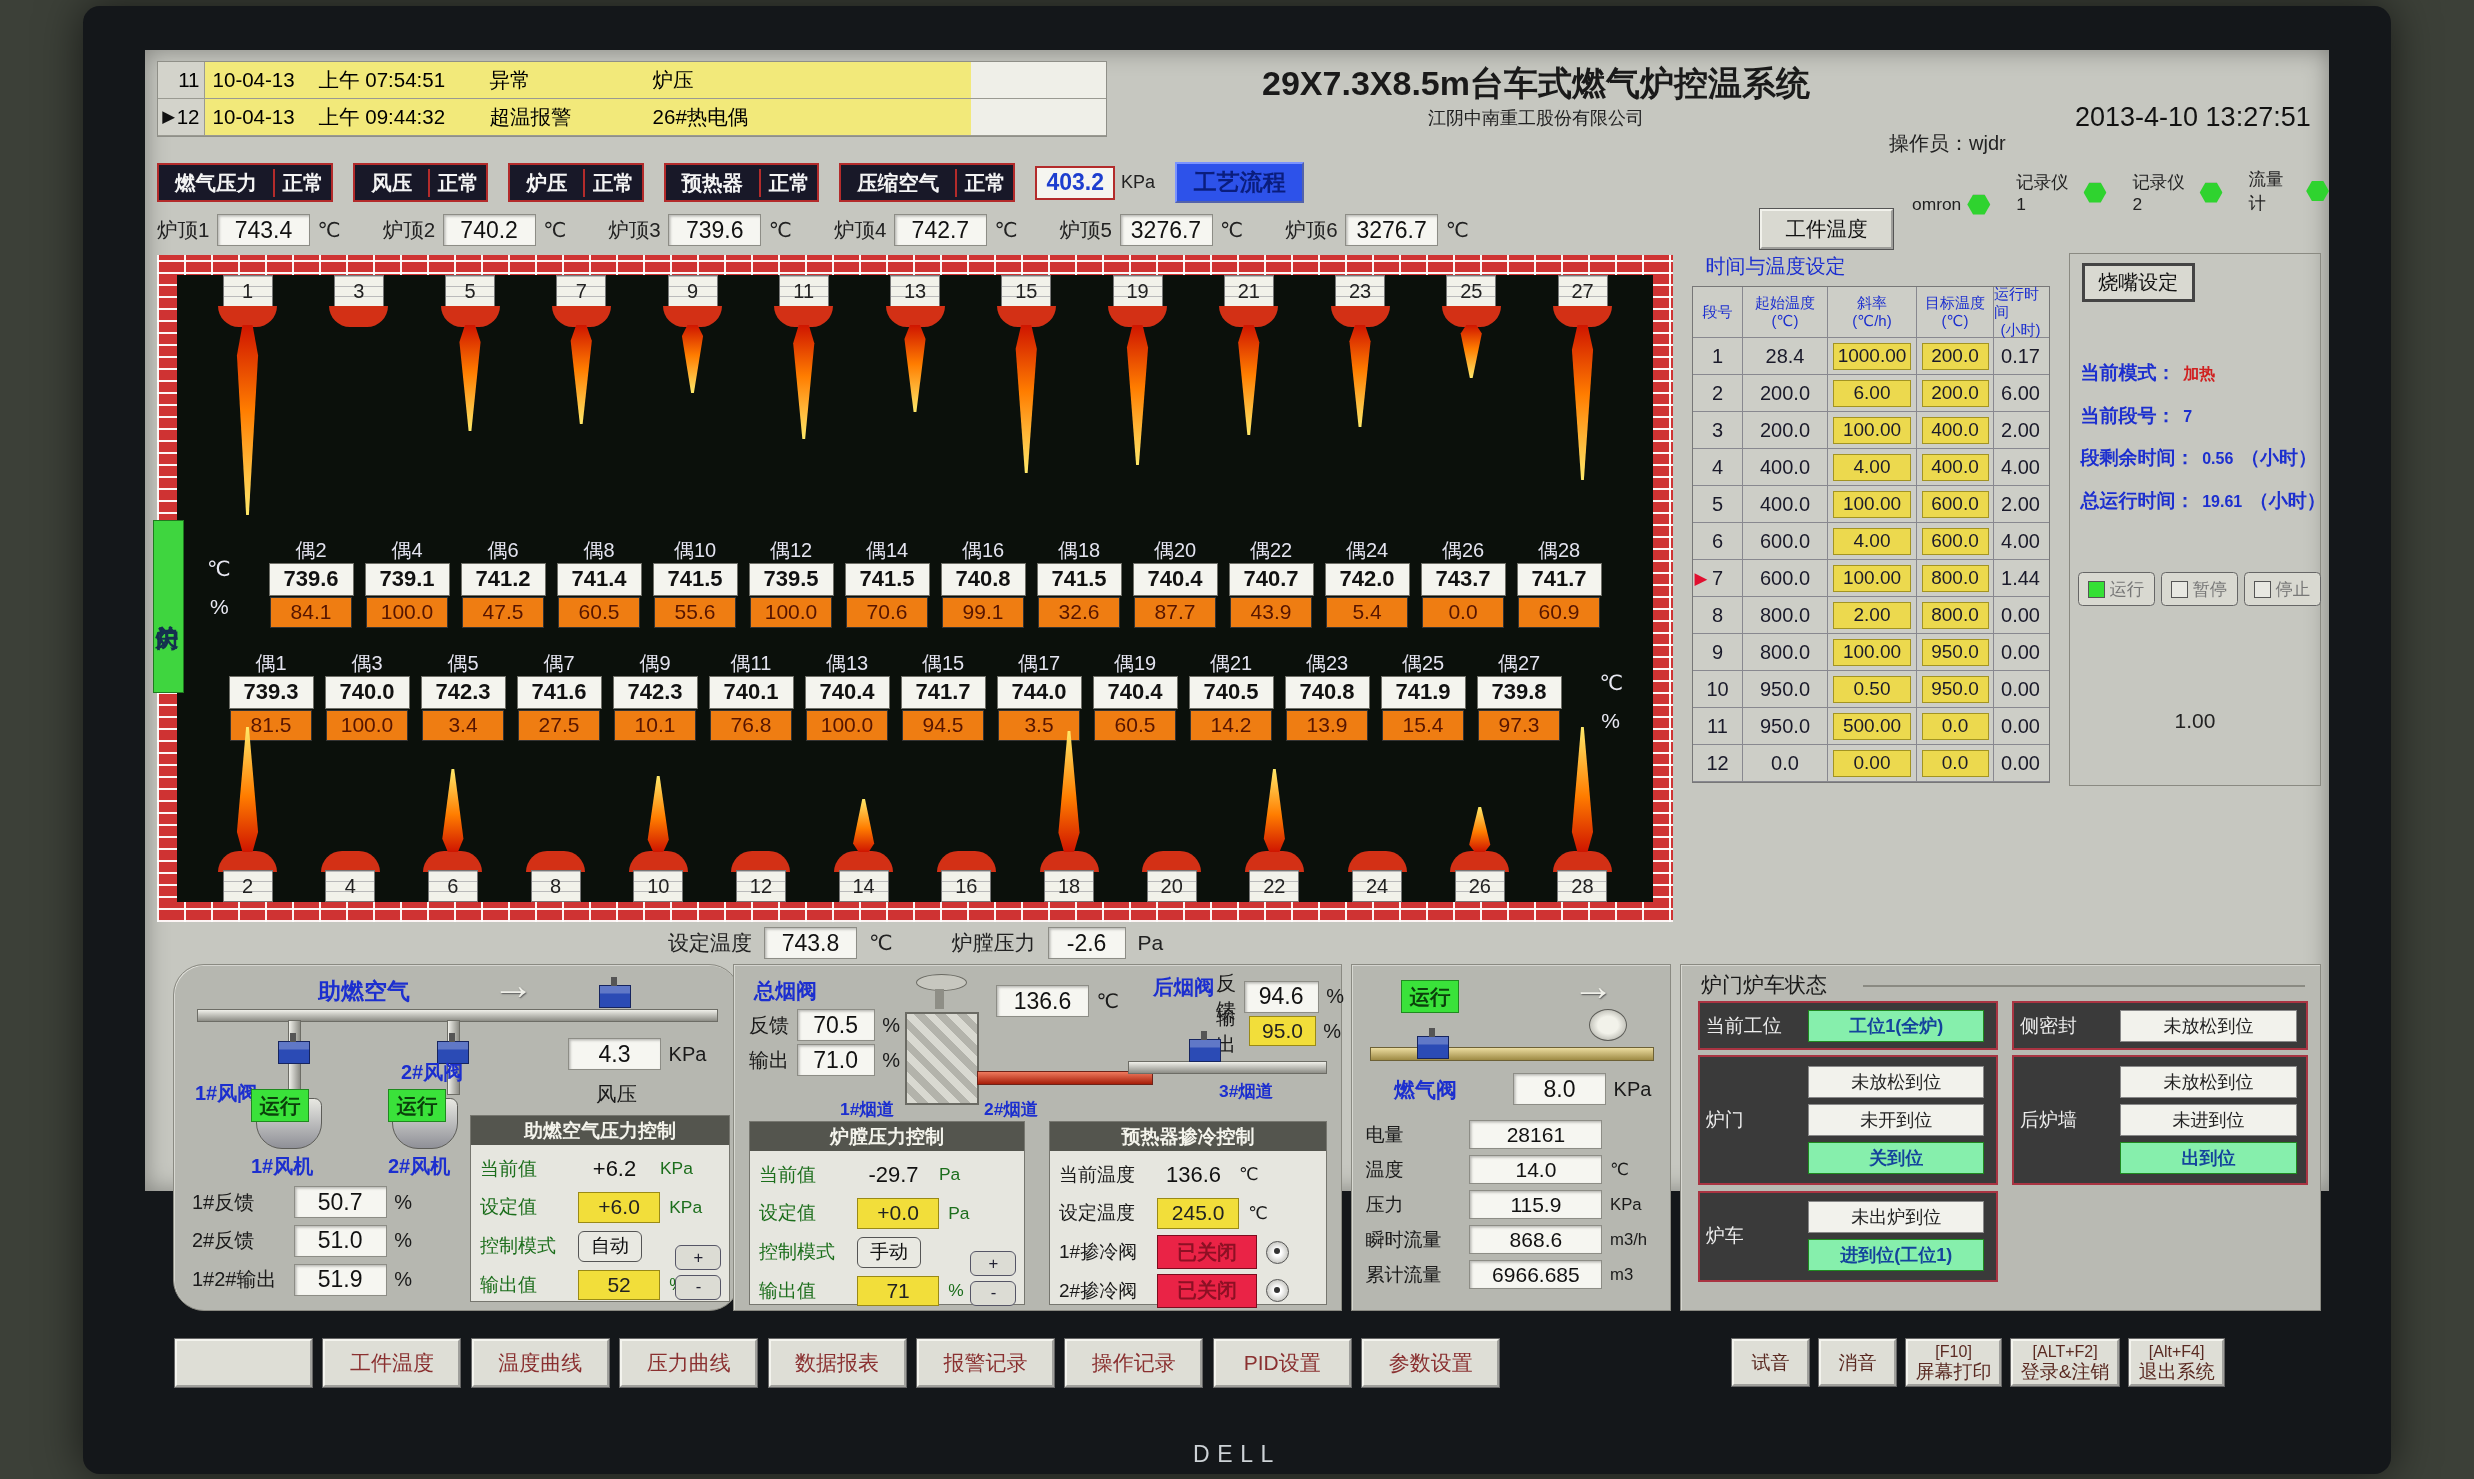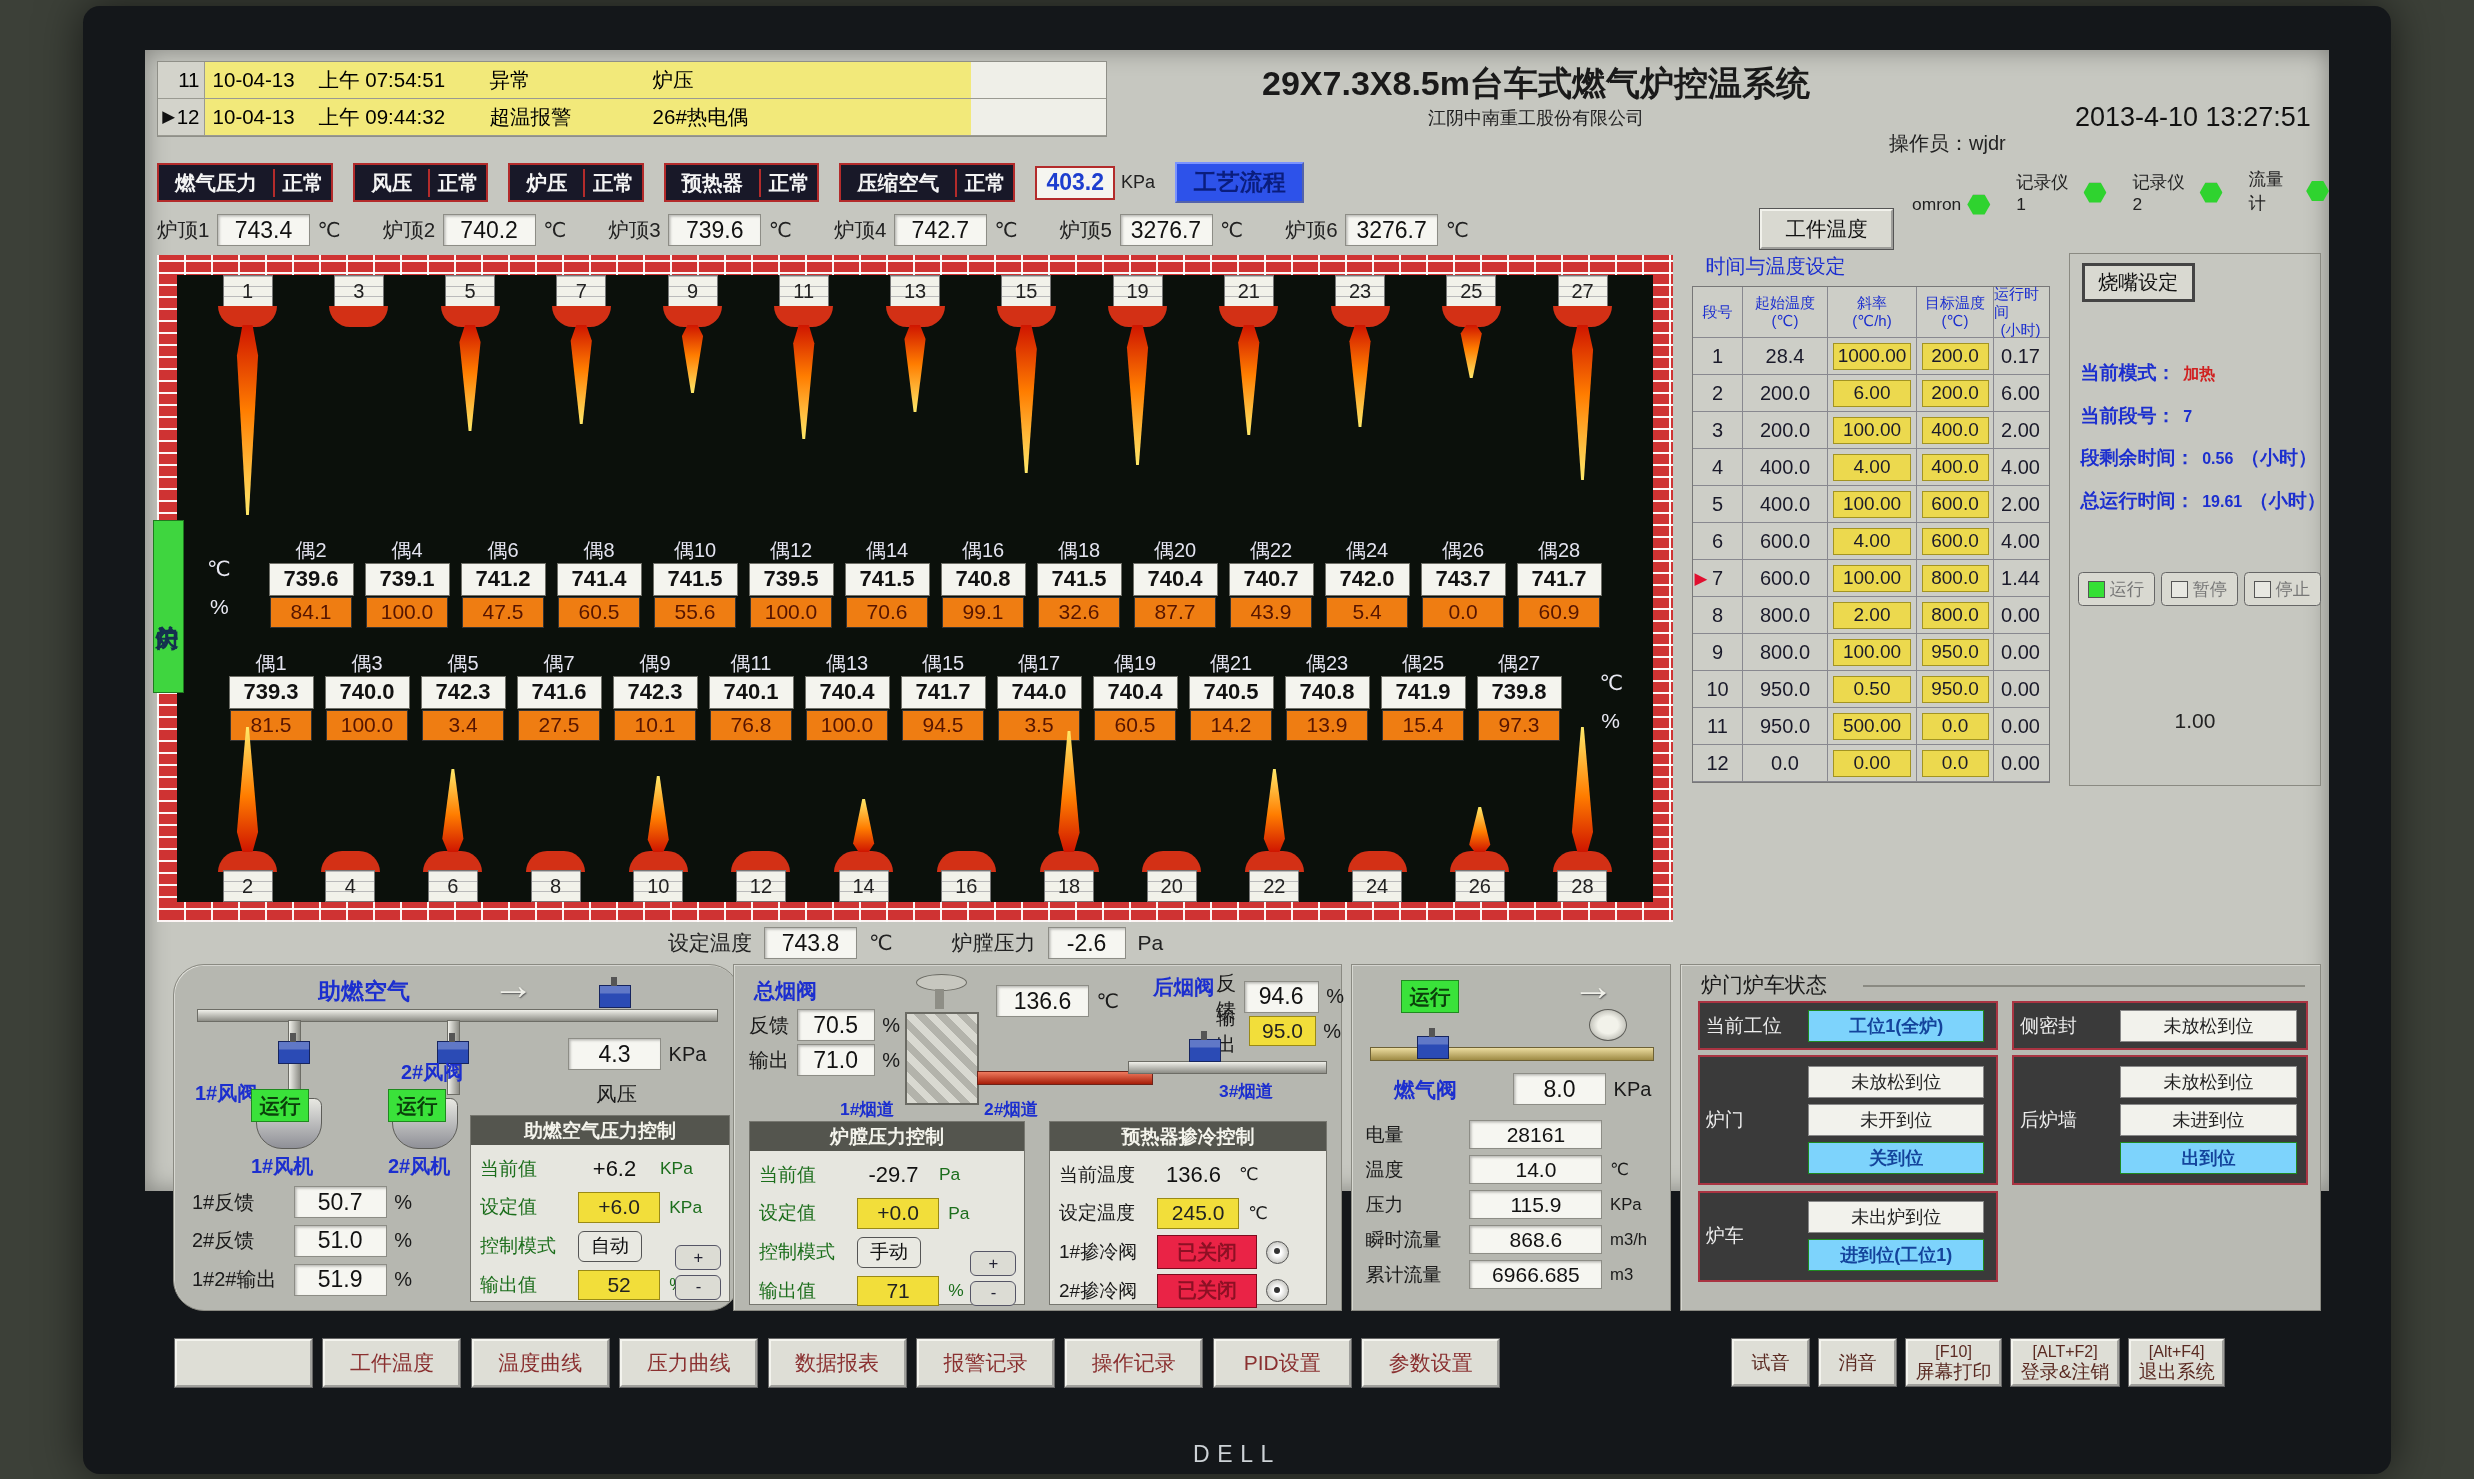--- a/index.html
+++ b/index.html
@@ -164,21 +164,21 @@
   .d-line{position:absolute;left:182px;top:20px;right:15px;height:1.5px;background:#8a8a82;}
   .d-col{position:absolute;top:36px;display:flex;flex-direction:column;gap:5.3px;}
   .d-col1{left:16.7px;width:300px;}
   .d-col2{left:331px;width:296px;}
   .d-group{background:#3a3a3a;border:2.3px solid #a93442;display:flex;align-items:center;
     padding:4.5px 6px;box-sizing:border-box;}
   .d-lb{width:97px;color:#ececec;font-size:19px;}
   .d-items{flex:1;display:flex;flex-direction:column;gap:6px;align-items:center;}
   .d-box{min-width:159px;text-align:center;font-size:18px;padding:3px 7.6px;border:1.5px solid #888;}
   .st-white{background:#f2f2ec;color:#222;}
-  .st-green{background:#7dd3fc;color:#14449c;font-weight:bold;border-color:#1f8a1f;}
+  .st-green{background:#86efac;color:#14449c;font-weight:bold;border-color:#1f8a1f;}
 
   
   .seggroup{position:absolute;left:1547px;top:203px;width:358px;}
   .seg-title{font-size:20px;color:#1c2fcf;background:#c6c7c0;display:inline-block;padding:0 6px;
     position:relative;z-index:2;margin-left:7.6px;}
   .segtable{margin-top:6px;border:1.5px solid #777;background:#cdcec7;}
   .segrow{display:flex;border-bottom:1.5px solid #88888f;align-items:stretch;}
   .seghead .c{display:flex;flex-direction:column;align-items:center;justify-content:center;
     color:#1c2fcf;font-size:15px;line-height:18px;height:50px;}
   .c{border-right:1.5px solid #88888f;box-sizing:border-box;display:flex;align-items:center;

